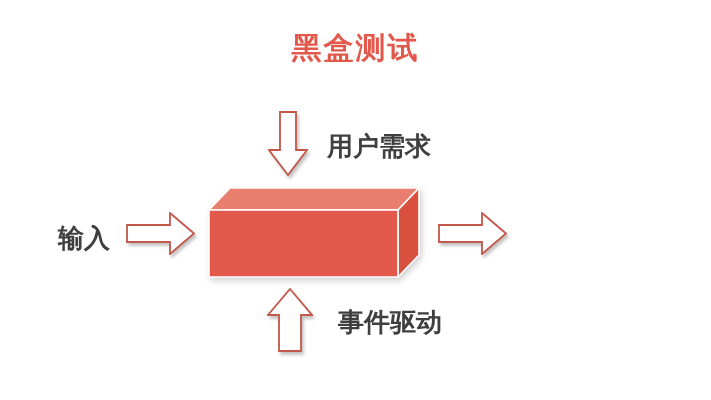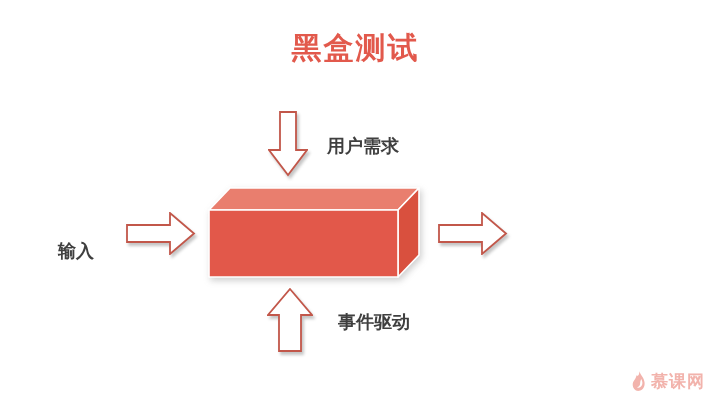--- a/index.html
+++ b/index.html
@@ -23,28 +23,28 @@
     margin: 0;
     text-align: center;
     font-size: 30px;
     line-height: 32px;
     font-weight: bold;
     letter-spacing: 2px;
     color: #e2594c;
   }
   .diagram-label {
     position: absolute;
-    font-size: 18px;
+    font-size: 26px;
     line-height: 32px;
     font-weight: bold;
     color: #3f3f3f;
     white-space: nowrap;
   }
   .label-top    { left: 327px; top: 130px; }
-  .label-left   { left: 58px;  top: 235px; }
+  .label-left   { left: 58px;  top: 222px; }
   .label-right  { left: 514px; top: 217px; }
   .label-bottom { left: 338px; top: 306px; }
 
   .arrow {
     position: absolute;
     filter: drop-shadow(2px 3px 1.5px rgba(110,110,110,0.40));
   }
   .arrow polygon {
     stroke-width: 1.8;
     stroke-linejoin: miter;
@@ -112,21 +112,14 @@
 
   <svg class="arrow arrow-output" viewBox="0 0 70 43" aria-hidden="true">
     <polygon points="1,13 44,13 44,1 68,21.5 44,42 44,30 1,30" fill="#ffffff" stroke="#c2574a"></polygon>
   </svg>
 
   <svg class="arrow arrow-up" viewBox="0 0 46 64" aria-hidden="true">
     <polygon points="23,1 45,27 34,27 34,63 12,63 12,27 1,27" fill="#ffffff" stroke="#c2574a"></polygon>
   </svg>
   <div class="diagram-label label-bottom">事件驱动</div>
 
-  <div class="watermark">
-    <svg class="flame" viewBox="0 0 20 26" aria-hidden="true">
-      <path d="M10 1 C 11 5.5, 15.5 8.5, 16 14.5 C 16.5 19.5, 13.5 23.5, 9.5 24 C 5 24.5, 2 21, 2 16.5 C 2 12, 6 10, 6.5 5.5 C 8 7.5, 9.5 6, 10 1 Z" fill="#f2b3ac"></path>
-      <path d="M12 10 C 13.6 12.5, 14 15.5, 12.5 18 C 11.2 20, 8.8 20.8, 7 19.8 C 9.6 19.2, 10.8 17.4, 10.8 14.8 C 10.8 13, 11.4 11.6, 12 10 Z" fill="#ffffff"></path>
-    </svg>
-    <span class="watermark-text">慕课网</span>
-  </div>
 
 </div>
 
 </body></html>

